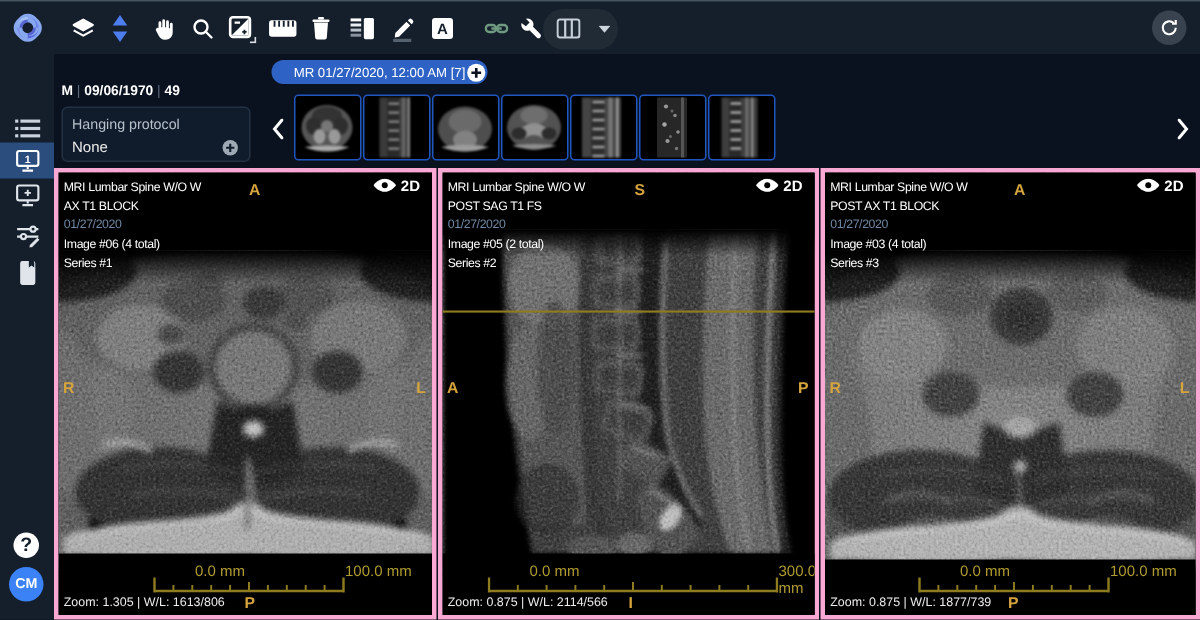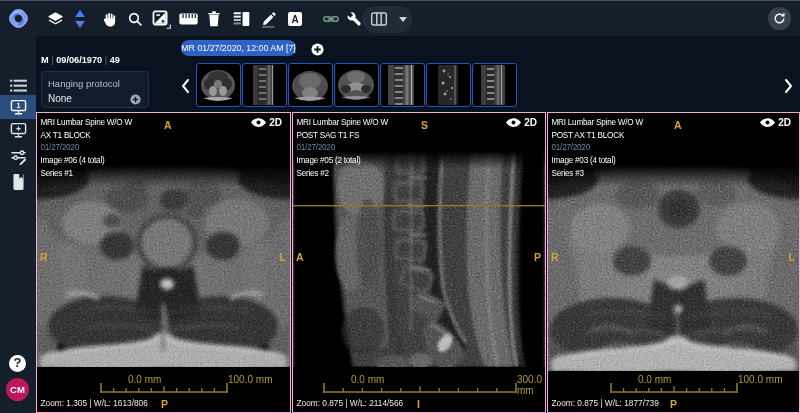--- a/index.html
+++ b/index.html
@@ -8,21 +8,21 @@
 .abs { position:absolute; }
 #toolbar { position:absolute; left:0; top:0; width:800px; height:36px;
   background:#151f2c; border-top:1px solid #47525f; z-index:5; }
 #sidebar { position:absolute; left:0; top:36px; width:36px; height:377px;
   background:#151f2c; z-index:5; }
 #infobar { position:absolute; left:36px; top:36px; width:764px; height:76px;
   background:#0a121f; }
 #viewports { position:absolute; left:36px; top:112px; width:764px; height:301px;
   background:#0a121f; }
 .panel { position:absolute; top:0; height:301px; background:#000;
-  border:1px solid #f9a8d4; overflow:hidden; }
+  border:3px solid #f9a8d4; overflow:hidden; }
 .ovl { position:absolute; left:3.5px; top:4px; color:#fff; font-size:8.2px; line-height:12.7px; white-space:nowrap; letter-spacing:-0.25px; }
 .date { color:#6f87a3; }
 .mark { position:absolute; color:#d5a43c; font-size:10.5px; font-weight:bold; }
 .zoomtxt { position:absolute; color:#ececec; font-size:8.3px; bottom:4px; left:3.5px; }
 .eye2d { position:absolute; top:4px; right:8px; color:#fff; font-size:10px; font-weight:bold; }
 .ticon { position:absolute; top:0; width:26px; height:36px; display:flex; align-items:center; justify-content:center; }
 .sicon { position:absolute; left:0; width:36px; height:26px; display:flex; align-items:center; justify-content:center; }
 .thumb { position:absolute; top:27px; width:45px; height:44px; border:1px solid #2056c0; border-radius:3px; background:#000; overflow:hidden; }
 .ruler { position:absolute; }
 .rlabel { position:absolute; color:#b09c2f; font-size:10px;margin-left:44px; }
@@ -175,37 +175,37 @@
         <path d="M14 20 l7-7 2 2-7 7 -2.5 .5 Z" fill="#dfe5eb" stroke="none"></path>
       </svg>
     </div>
   <div class="sicon" style="top:133px">
       <svg width="13" height="16" viewBox="0 0 18 22" fill="#dfe5eb">
         <path d="M2 2 a2 2 0 0 1 2-2 h10 a2 2 0 0 1 2 2 v18 a2 2 0 0 1-2 2 H4 a2 2 0 0 1-2-2 Z M10 0 v6 l2.5-2 2.5 2 v-6 Z" fill-rule="evenodd"></path>
       </svg>
     </div>
   <div class="abs" style="left:9px;top:319px;width:17px;height:17px;border-radius:50%;background:#fff;"></div>
   <div class="abs" style="left:9px;top:318px;width:17px;height:17px;text-align:center;font-size:13px;font-weight:bold;color:#151f2c;line-height:18px;z-index:2">?</div>
-  <div class="abs" style="left:6px;top:342px;width:23px;height:23px;border-radius:50%;background:#be185d;color:#fff;font-size:9.5px;font-weight:bold;text-align:center;line-height:23px;">CM</div>
+  <div class="abs" style="left:6px;top:342px;width:23px;height:23px;border-radius:50%;background:#3b82f6;color:#fff;font-size:9.5px;font-weight:bold;text-align:center;line-height:23px;">CM</div>
 </div>
 
 <div id="infobar">
   <div class="abs" style="left:5px;top:19px;font-size:9.2px;font-weight:bold;color:#fff;">M <span style="color:#5b6b80;font-weight:normal">|</span> 09/06/1970 <span style="color:#5b6b80;font-weight:normal">|</span> 49</div>
-  <div class="abs" style="left:5px;top:35px;width:108px;height:37px;background:#101c2b;border:1px solid #243143;border-radius:4px;">
+  <div class="abs" style="left:5px;top:35px;width:126px;height:37px;background:#101c2b;border:1px solid #243143;border-radius:4px;">
     <div class="abs" style="left:6px;top:6px;font-size:9.5px;color:#b6c0cb;">Hanging protocol</div>
     <div class="abs" style="left:6px;top:21px;font-size:10px;color:#ececec;">None</div>
     <div class="abs" style="right:7px;top:19px;width:11px;height:11px;">
       <svg width="11" height="11" viewBox="0 0 14 14">
           <circle cx="7" cy="7" r="6.5" fill="#9fa9b5"></circle>
           <path d="M7 3.5 v7 M3.5 7 h7" stroke="#101c2b" stroke-width="1.8"></path>
         </svg>
     </div>
   </div>
 
-  <div class="abs" style="left:145px;top:4px;width:115px;height:16px;background:#2f62c5;border-radius:8px;color:#fff;font-size:8.8px;text-align:center;line-height:16px;">MR 01/27/2020, 12:00 AM [7]</div>
+  <div class="abs" style="left:145px;top:4px;width:144px;height:16px;background:#2f62c5;border-radius:8px;color:#fff;font-size:8.8px;text-align:center;line-height:16px;">MR 01/27/2020, 12:00 AM [7]</div>
   <div class="abs" style="left:275px;top:6px;"><svg width="13" height="13" viewBox="0 0 14 14">
         <circle cx="7" cy="7" r="6.5" fill="#fff"></circle>
         <path d="M7 3.5 v7 M3.5 7 h7" stroke="#0a121f" stroke-width="1.9"></path>
       </svg></div>
 
   <svg class="abs" style="left:145px;top:43px" width="8" height="14" viewBox="0 0 8 14">
       <path d="M7,1 L2,7 L7,13" stroke="#fff" stroke-width="2" fill="none" stroke-linecap="round"></path>
     </svg>
   <svg class="abs" style="left:749px;top:43px" width="8" height="14" viewBox="0 0 8 14">
       <path d="M1,1 L6,7 L1,13" stroke="#fff" stroke-width="2" fill="none" stroke-linecap="round"></path>

